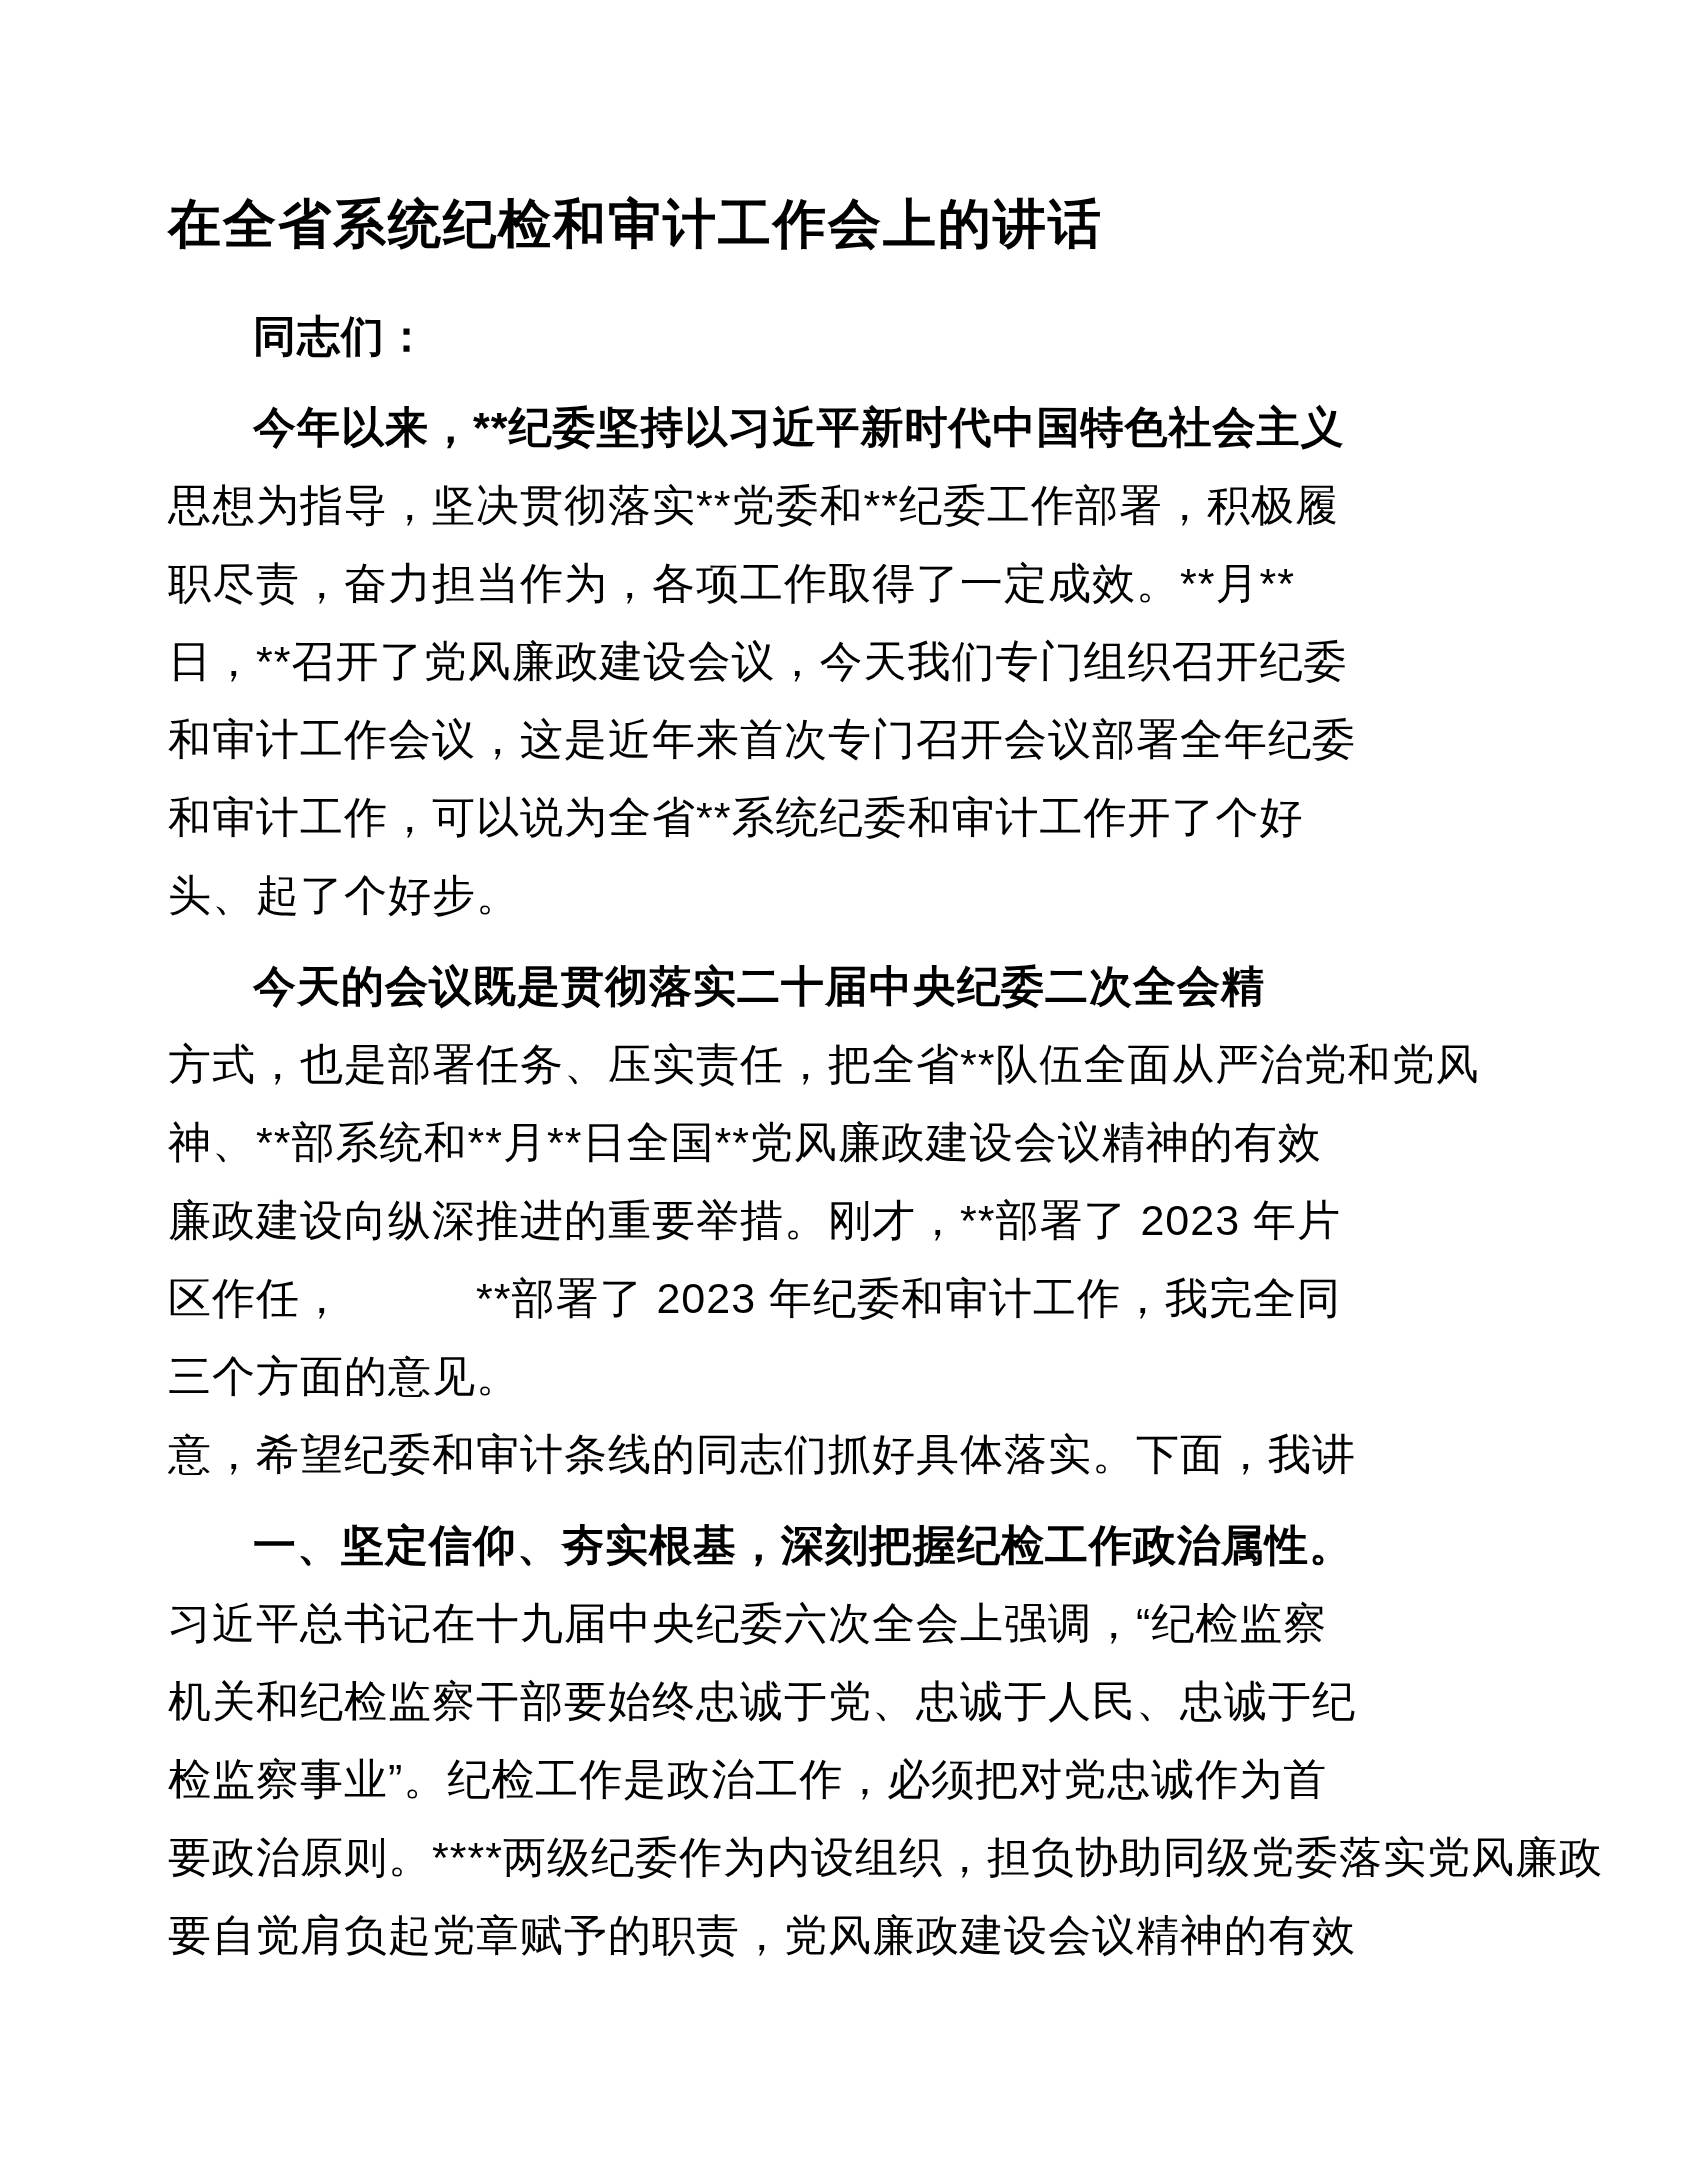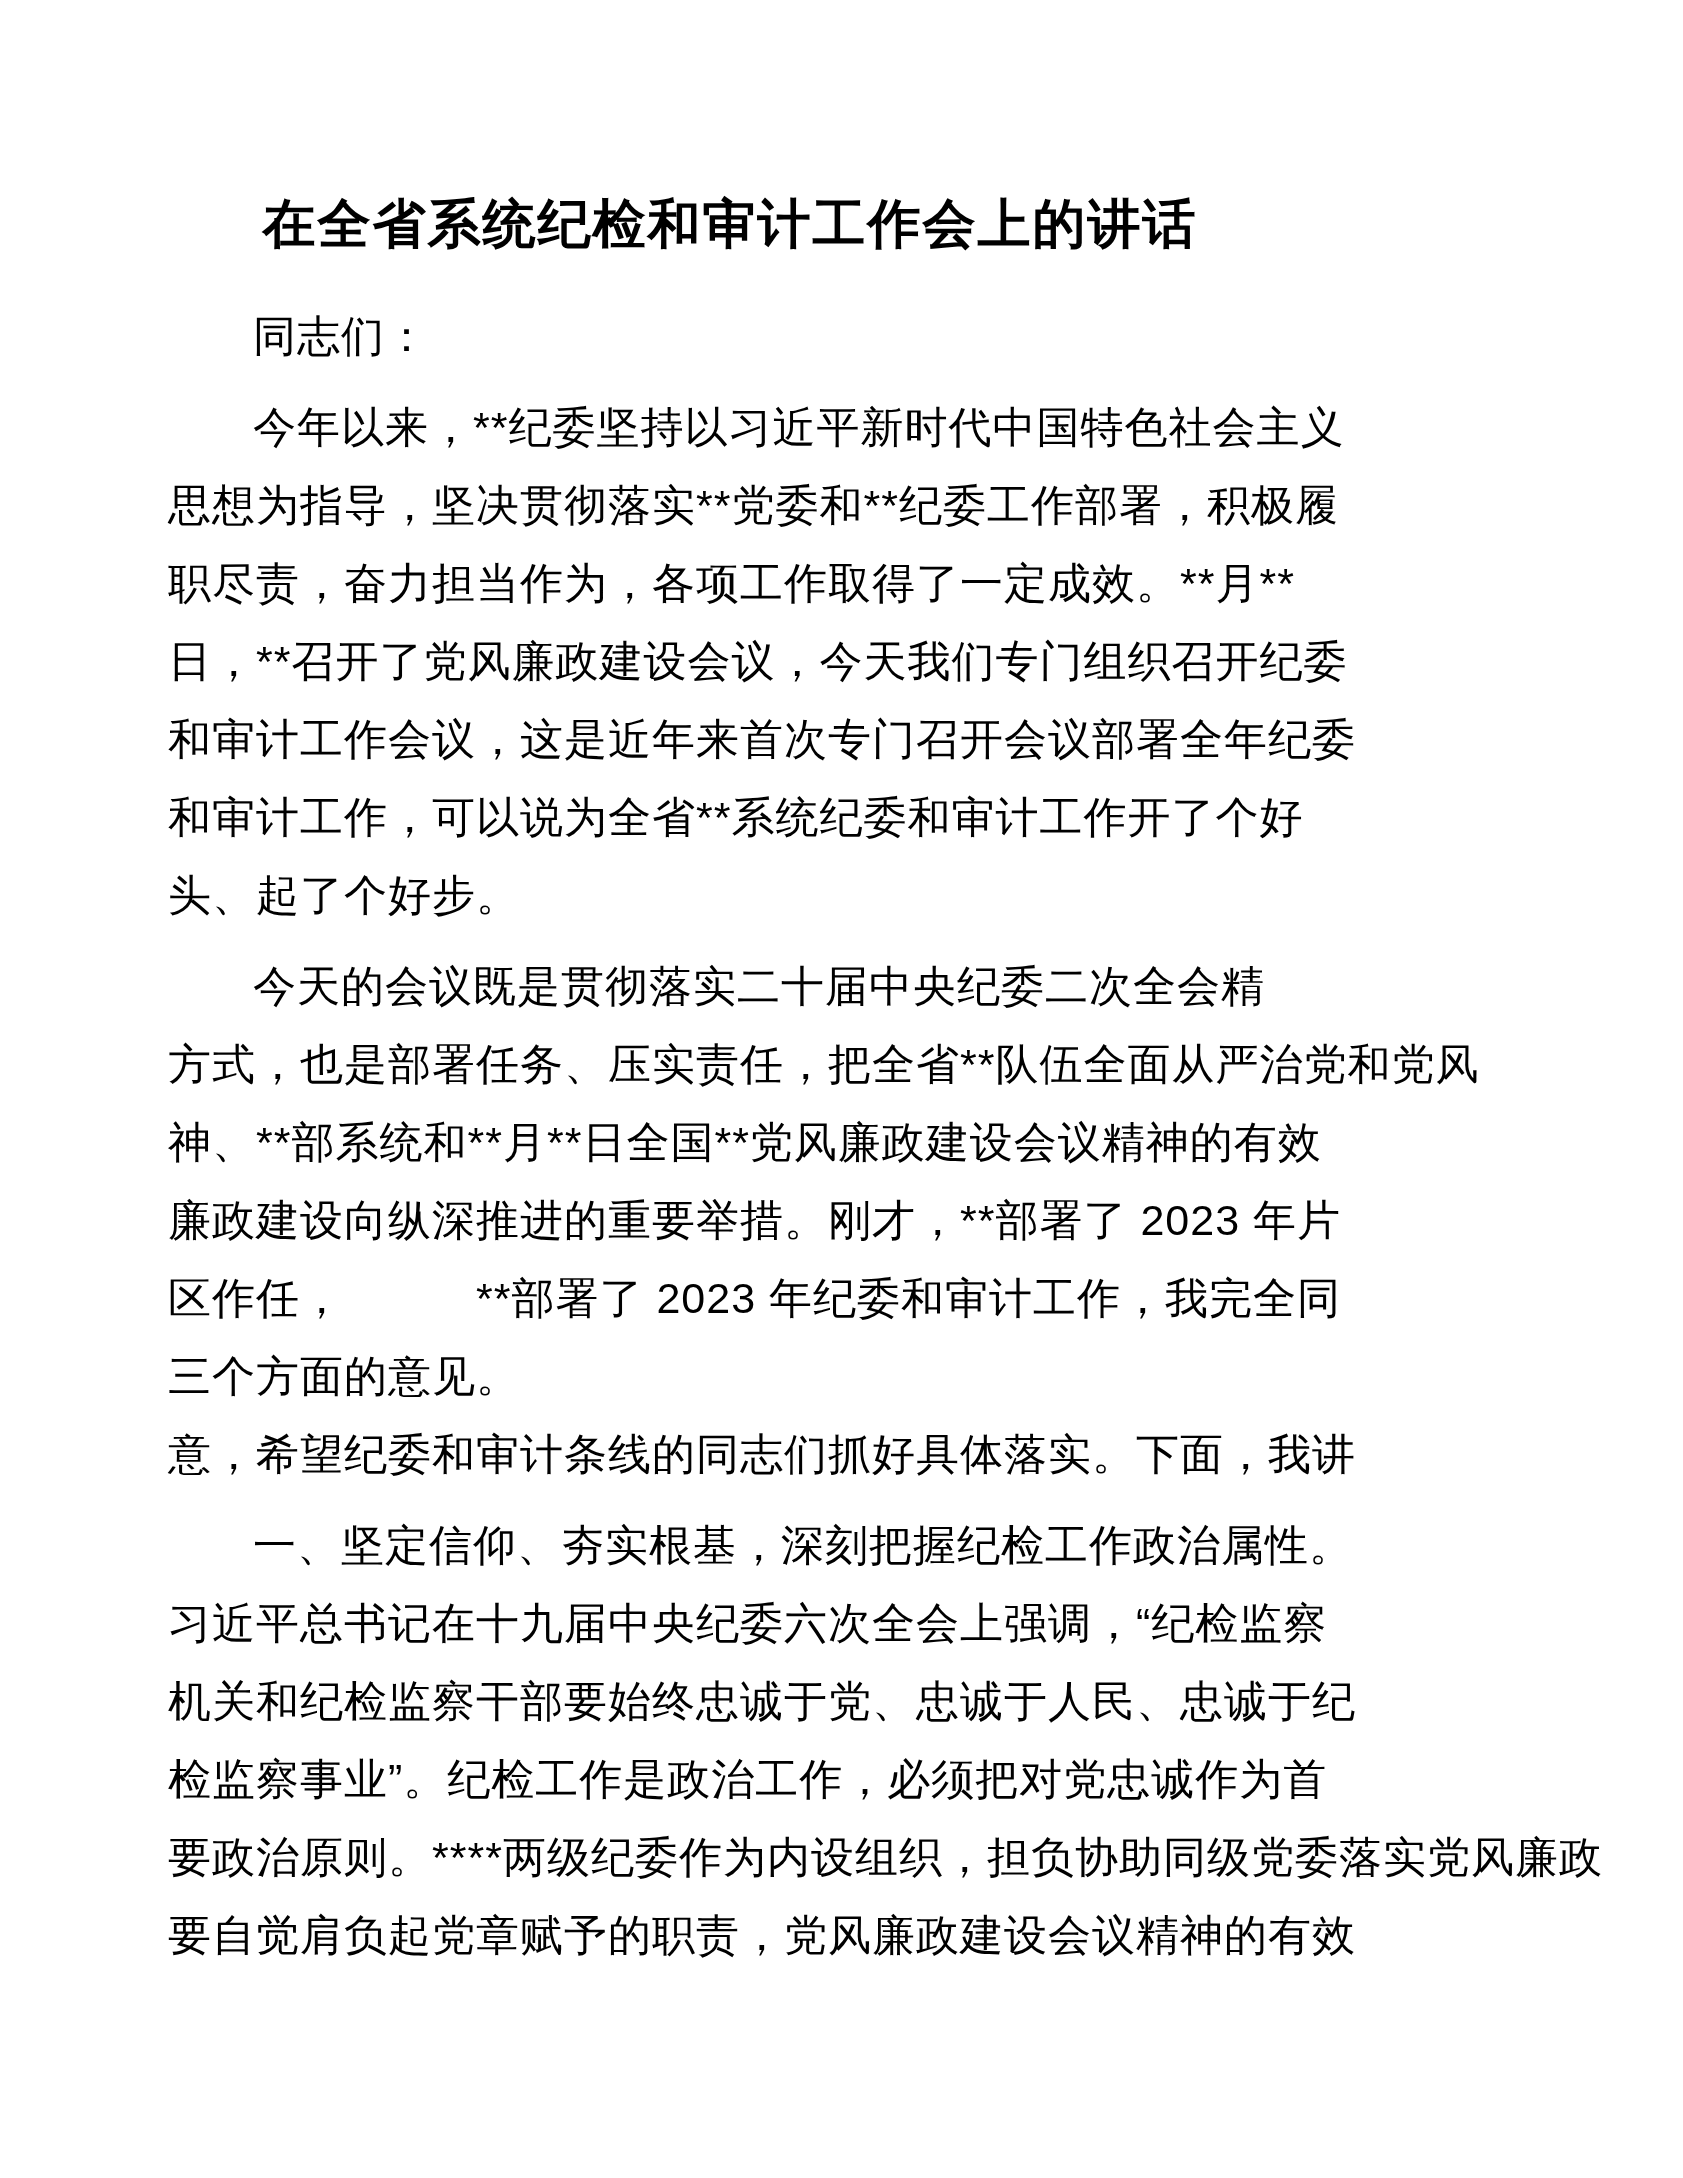--- a/index.html
+++ b/index.html
@@ -20,36 +20,36 @@
     height: 2178px;
     background: #ffffff;
     overflow: hidden;
   }
   .content {
     padding: 195px 0 0 168px;
   }
   .doc-title {
     width: 1124px;
     margin: 0 0 44px 0;
-    text-align: center;
     font-size: 53px;
     line-height: 1.1;
     font-weight: 600;
     letter-spacing: 2px;
     white-space: nowrap;
   }
   .line {
     font-size: 43px;
     line-height: 78px;
     height: 78px;
     white-space: nowrap;
     letter-spacing: 1px;
   }
   .indent {
     padding-left: 85px;
+    font-weight: bold;
   }
   .para-gap {
     margin-top: 13px;
   }
 </style>
 </head>
 <body>
 
 <div class="page">
   <div class="content">

